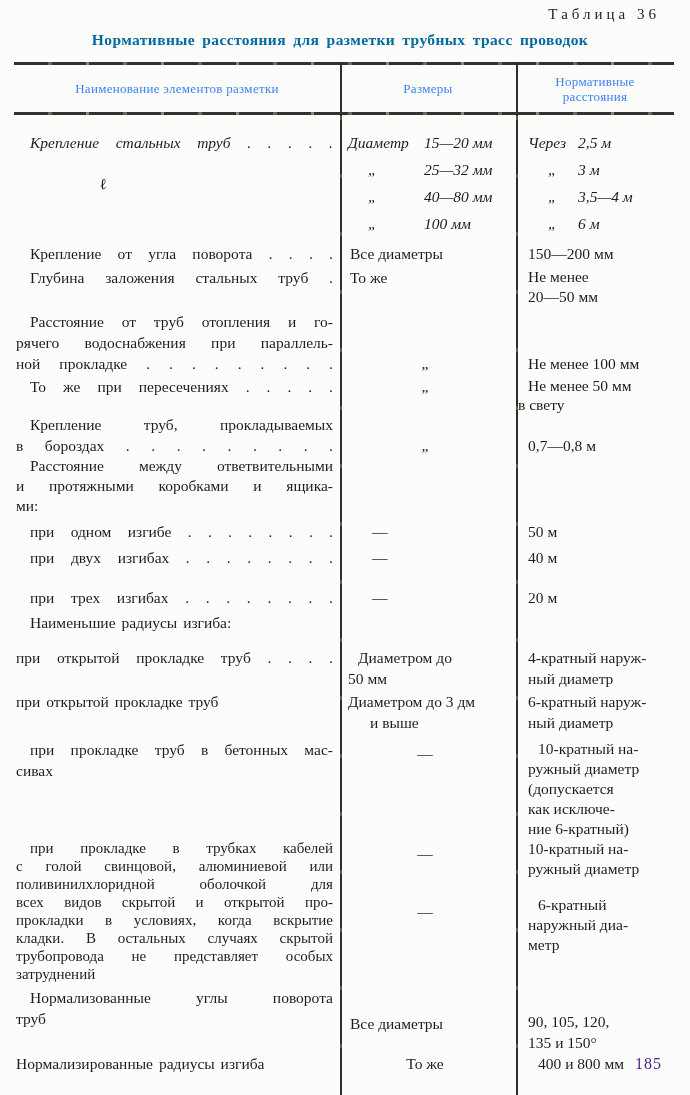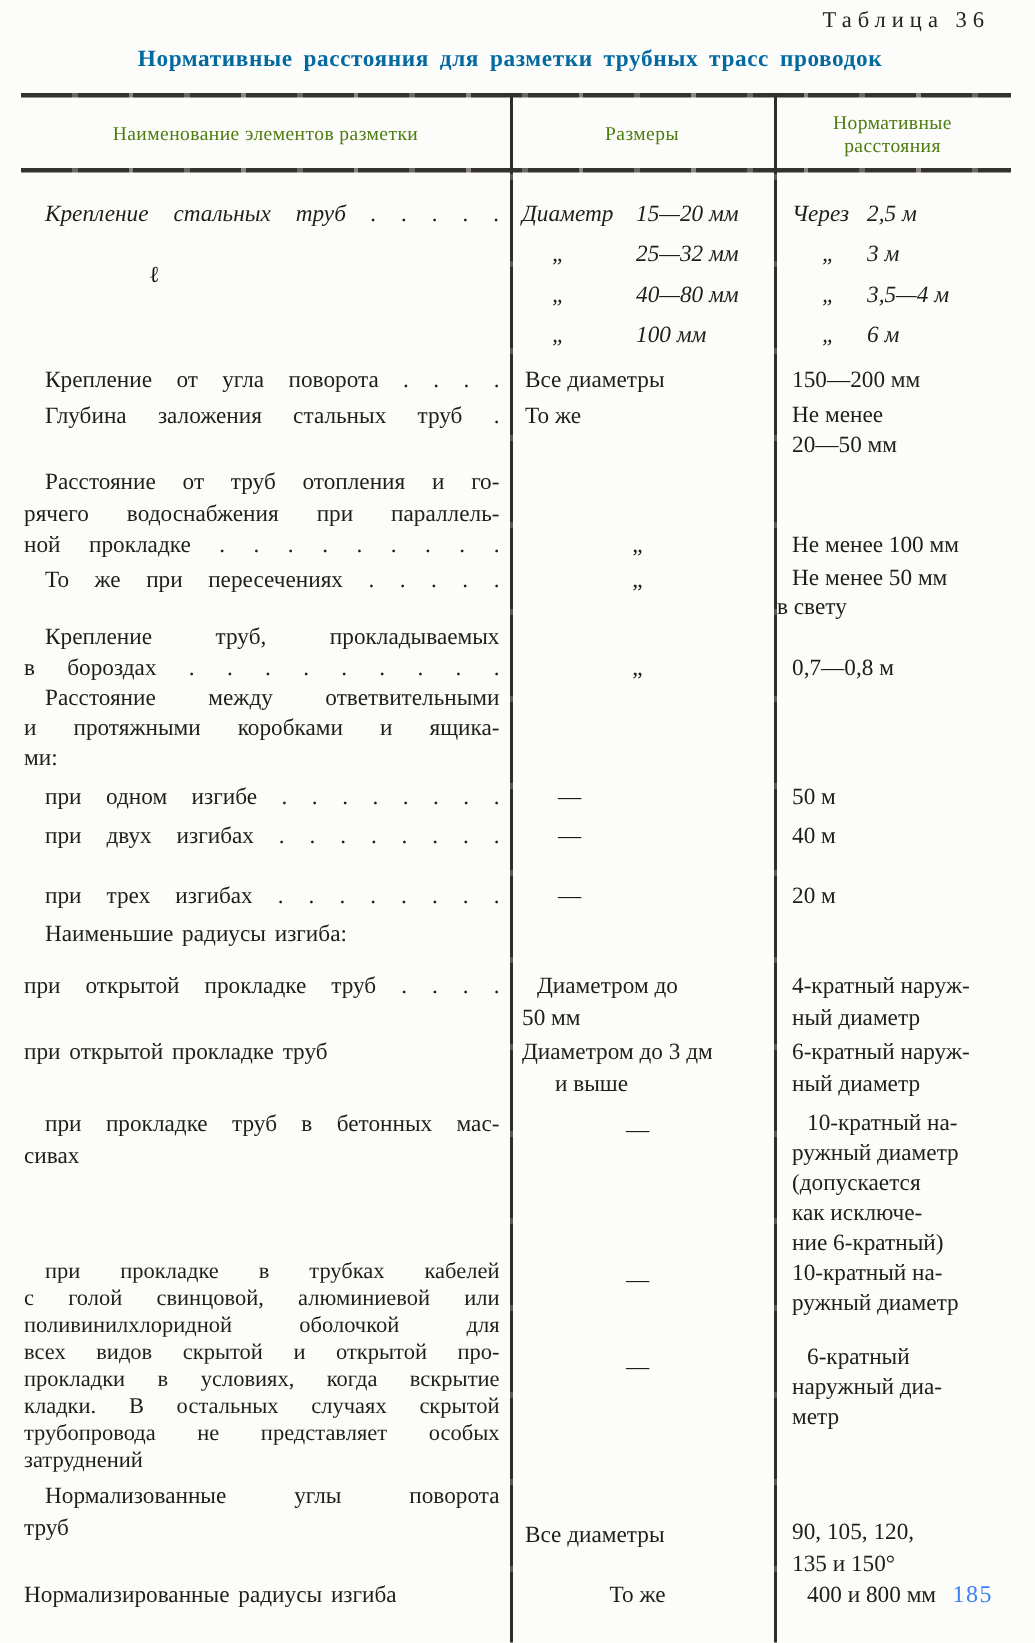--- a/index.html
+++ b/index.html
@@ -33,21 +33,21 @@
   .vline{
     position:absolute;top:0;bottom:0;width:2px;
     background:repeating-linear-gradient(180deg,#2f2d2a 0 54px,#5c5952 54px 58px);
   }
   .v1{left:326px;}
   .v2{left:502px;}
 
   .grid{display:grid;grid-template-columns:326px 176px 158px;}
 
   .thead{height:47px;align-items:center;}
-  .hc{font-size:13px;text-align:center;letter-spacing:.3px;color:#4d7c0f;line-height:15px;}
+  .hc{font-size:13px;text-align:center;letter-spacing:.3px;color:#3b82f6;line-height:15px;}
   .hc3{padding:0 22px;}
 
   .tbody{padding-top:14px;padding-bottom:24px;}
 
   .c1{padding-left:2px;padding-right:7px;font-size:15.5px;word-spacing:2px;}
   .c2{padding-left:8px;font-size:15.5px;}
   .c3{padding-left:12px;font-size:15.5px;}
 
   .jl{text-align:justify;text-align-last:justify;}
   .nl{text-align:left;}
@@ -100,21 +100,21 @@
   .pad22{padding-left:22px;}
   .ti10{text-indent:10px;}
 
   .ink-mark{
     position:absolute;left:100px;top:176px;
     font-style:italic;font-weight:bold;font-size:15px;color:#141311;
     transform:rotate(-8deg);
   }
   .page-number{
     position:absolute;top:1055px;right:28px;
-    font-size:16px;letter-spacing:1px;color:#3b82f6;
+    font-size:16px;letter-spacing:1px;color:#4c1d95;
   }
 </style>
 </head>
 <body>
 
 <div class="page">
 
   <div class="table-label">Таблица 36</div>
   <div class="doc-title">Нормативные расстояния для разметки трубных трасс проводок</div>
   <div class="ink-mark">ℓ</div>

